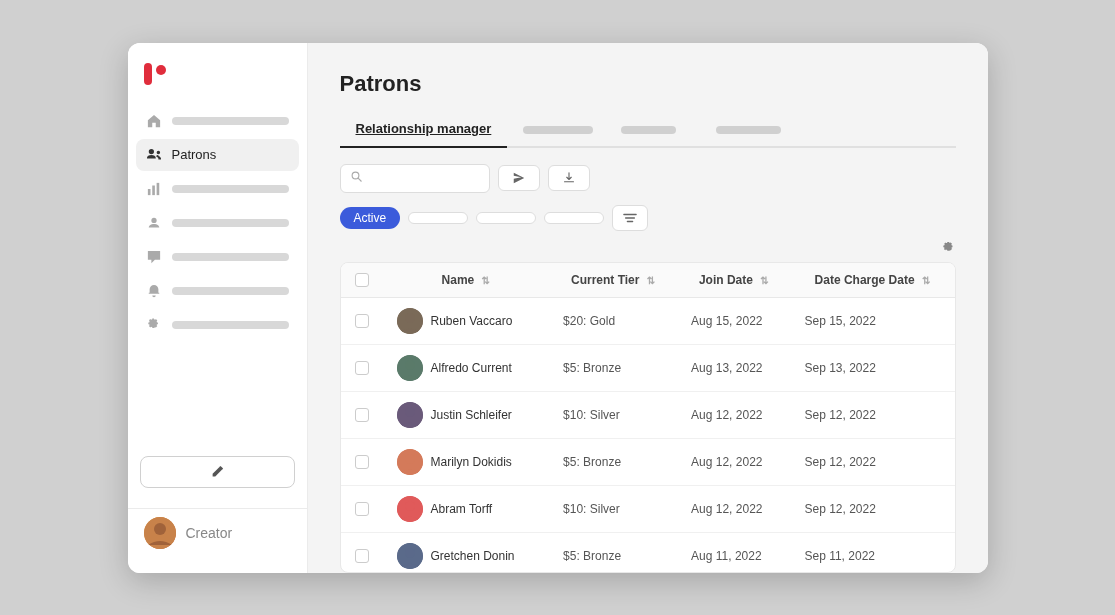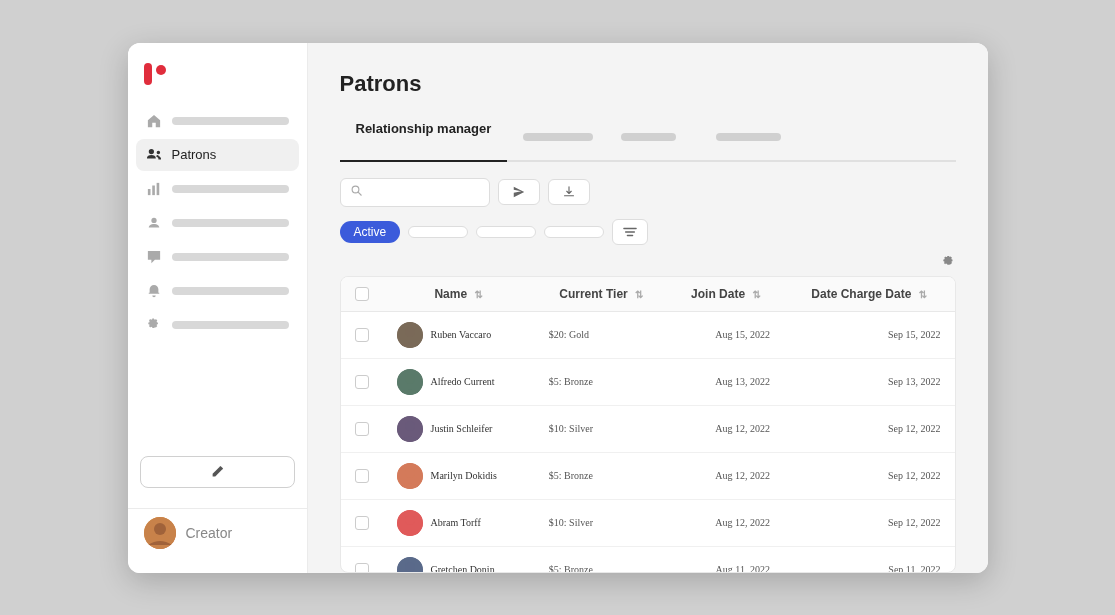--- a/index.html
+++ b/index.html
@@ -156,27 +156,28 @@
       color: #222;
       margin-bottom: 16px;
     }
     .tabs {
       display: flex;
       gap: 0;
       border-bottom: 2px solid #e0e0e0;
       margin-bottom: 16px;
     }
     .tab {
-      padding: 8px 16px 24px;
+      padding: 8px 16px 10px;
       font-size: 13px;
       color: #666;
       cursor: pointer;
       border-bottom: 2px solid transparent;
       margin-bottom: -2px;
       white-space: nowrap;
+      text-decoration: underline;
     }
     .tab.active {
       color: #222;
       font-weight: 600;
       border-bottom: 2px solid #222;
     }
     .tab-placeholder {
       height: 8px;
       background: #d0d0d0;
       border-radius: 4px;
@@ -293,25 +294,24 @@
       padding: 10px 14px;
       text-align: center;
       font-size: 12px;
       font-weight: 600;
       color: #444;
       white-space: nowrap;
     }
     th:first-child { width: 36px; }
     td {
       padding: 10px 14px;
-      font-size: 10px;
+      font-size: 12px;
       color: #333;
       border-bottom: 1px solid #f0f0f0;
       vertical-align: middle;
-      font-family: Liberation Serif, serif;
     }
     tr:last-child td { border-bottom: none; }
     .sort-arrow {
       font-size: 10px;
       color: #aaa;
       margin-left: 4px;
     }
     .row-check {
       width: 14px;
       height: 14px;
@@ -333,21 +333,21 @@
       background: #c0c0c0;
       overflow: hidden;
       display: flex;
       align-items: center;
       justify-content: center;
       font-size: 10px;
       font-weight: bold;
       color: white;
     }
     .tier-text { color: #555; }
-    .date-text { color: #555; text-align: right; }
+    .date-text { color: #555; }
   </style>
 </head>
 <body>
 
 <div class="window">
 
   <aside class="sidebar">
     <div class="sidebar-logo">
       <div class="logo-icon">
         <div class="logo-bar"></div>

